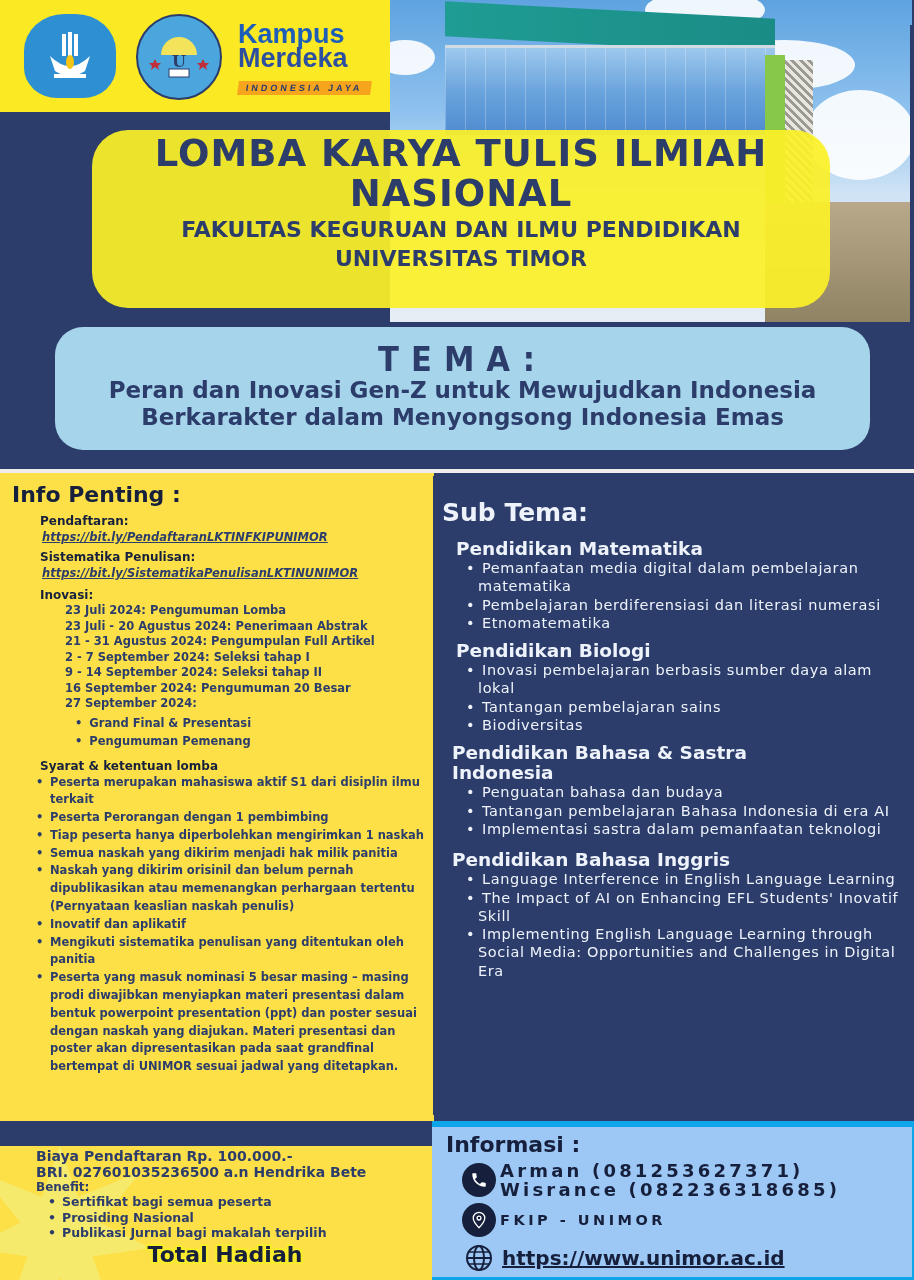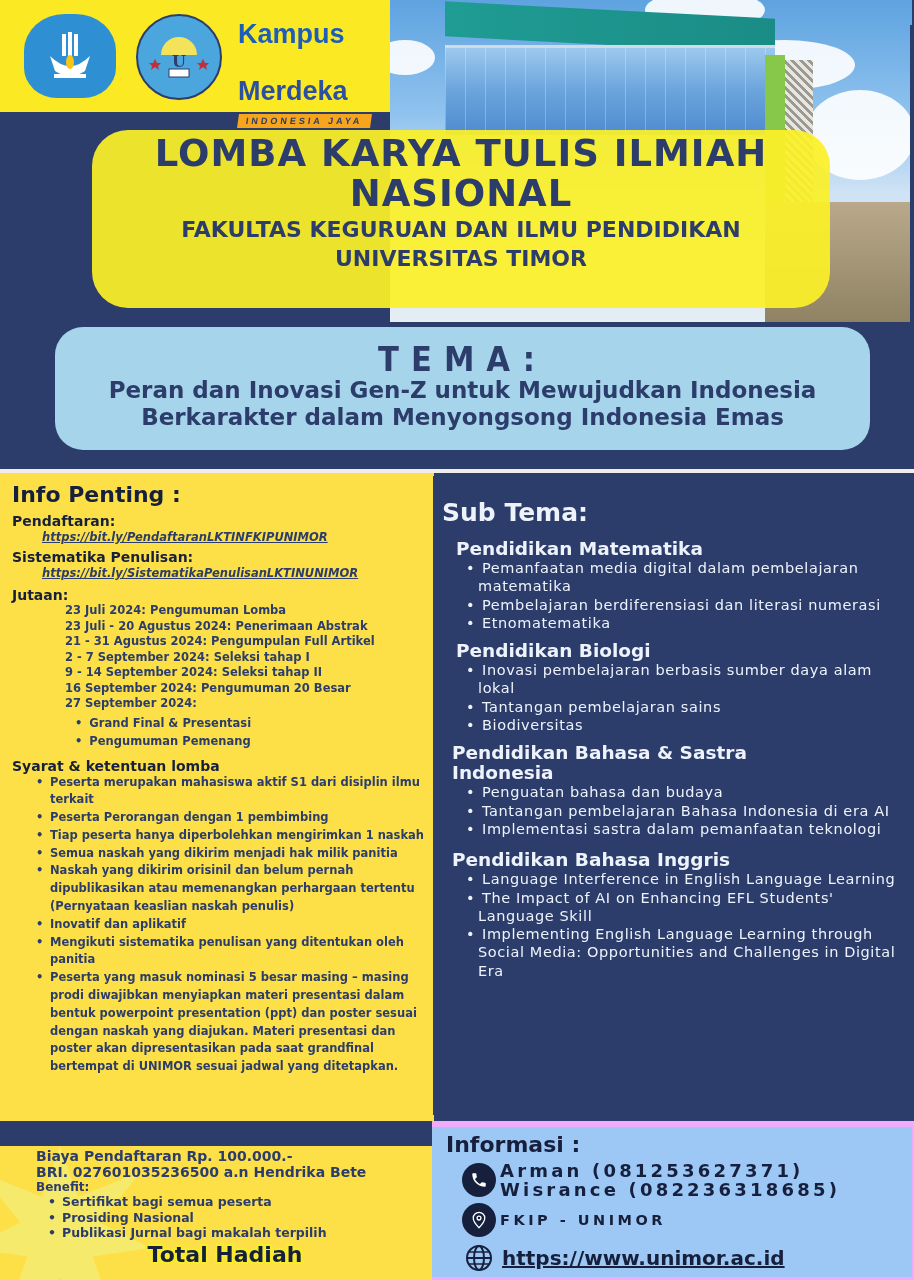--- a/index.html
+++ b/index.html
@@ -58,21 +58,21 @@
       position: absolute; left: 136px; top: 14px; width: 86px; height: 86px;
       background: #4aa6dd; border-radius: 50%;
       border: 2px solid #2c3d6b;
       display: flex; align-items: center; justify-content: center;
     }
     .kampus {
       position: absolute; left: 238px; top: 22px;
       font-family: "Liberation Sans", sans-serif; font-weight: bold;
       line-height: 24px; font-size: 27px; color: #1d5fb8;
     }
-    .kampus .merdeka { color: #2d4f9f; margin-top: 33px; }
+    .kampus .merdeka { color: #2d4f9f; }
     .kampus .jaya {
       display: inline-block; margin-top: 2px; padding: 1px 8px;
       background: #f6a51c; color: #2c3d6b; font-size: 9px; letter-spacing: 3px; line-height: 12px;
       transform: skewX(-8deg);
     }
     .navy-bar-left {
       position: absolute; left: 0; top: 112px; width: 390px; height: 210px; background: #2c3d6b;
     }
 
     .title-box {
@@ -112,21 +112,21 @@
     
     .info-panel {
       position: absolute; left: 0; top: 473px; width: 434px; height: 648px;
       background: #fde047;
       padding: 8px 0 0 12px;
     }
     .info-title {
       font-weight: bold; font-size: 22px; color: #16203d; line-height: 28px;
     }
     .sec-label {
-      font-weight: bold; font-size: 14px; color: #16203d; line-height: 16px; margin-left: 0;
+      font-weight: bold; font-size: 12px; color: #16203d; line-height: 16px; margin-left: 28px;
     }
     .link {
       font-weight: bold; font-style: italic; font-size: 11.5px; color: #2c3d6b; text-decoration: underline;
       line-height: 17px; margin-left: 30px; display: block;
     }
     .jadwal-list { margin-left: 53px; font-weight: bold; font-size: 11.5px; line-height: 15.5px; color: #2c3d6b; }
     .jadwal-sub { list-style: none; margin-left: 10px; margin-top: 2px; }
     .jadwal-sub li { line-height: 18px; }
     .jadwal-sub li::before { content: "•"; margin-right: 7px; }
     .syarat-list { list-style: none; margin-left: 24px; font-weight: bold; font-size: 11.5px; line-height: 17.8px; color: #2c3d6b; width: 400px; }
@@ -163,21 +163,21 @@
     .benefit-label { font-size: 12px; line-height: 14px; }
     .benefit-list { list-style: none; margin-left: 12px; font-size: 12.5px; line-height: 15.5px; }
     .benefit-list li::before { content: "•"; margin-right: 6px; }
     .hadiah {
       position: absolute; left: 110px; top: 97px; width: 230px;
       text-align: center; font-weight: bold; font-size: 22px; line-height: 24px; color: #16203d;
       text-shadow: -2px -2px 0 #f8ec2c, 2px -2px 0 #f8ec2c, -2px 2px 0 #f8ec2c, 2px 2px 0 #f8ec2c, 0 2px 0 #f8ec2c, 2px 0 0 #f8ec2c, -2px 0 0 #f8ec2c, 0 -2px 0 #f8ec2c;
     }
 
     .bottom-right {
-      position: absolute; left: 432px; top: 1121px; width: 482px; height: 159px; background: #f0abfc;
+      position: absolute; left: 432px; top: 1121px; width: 482px; height: 159px; background: #0ea5e9;
     }
     .informasi-box {
       position: absolute; left: 0; top: 6px; width: 480px; height: 150px;
       background: #9dc7f4; padding: 4px 0 0 14px; color: #16203d;
     }
     .informasi-title { font-weight: bold; font-size: 22px; line-height: 28px; }
     .contact-row { display: flex; align-items: center; margin-top: 2px; }
     .icon-circle {
       width: 34px; height: 34px; border-radius: 50%; background: #16203d;
       display: flex; align-items: center; justify-content: center; flex-shrink: 0; margin-left: 16px;
@@ -252,21 +252,21 @@
 
 <div class="info-panel">
   <div class="info-title">Info Penting :</div>
 
   <div class="sec-label" style="margin-top:4px;">Pendaftaran:</div>
   <a class="link">https://bit.ly/PendaftaranLKTINFKIPUNIMOR</a>
 
   <div class="sec-label" style="margin-top:3px;">Sistematika Penulisan:</div>
   <a class="link">https://bit.ly/SistematikaPenulisanLKTINUNIMOR</a>
 
-  <div class="sec-label" style="margin-top:5px;">Jutaan:</div>
+  <div class="sec-label" style="margin-top:5px;">Inovasi:</div>
   <div class="jadwal-list">
     <div>23 Juli 2024: Pengumuman Lomba</div>
     <div>23 Juli - 20 Agustus 2024: Penerimaan Abstrak</div>
     <div>21 - 31 Agustus 2024: Pengumpulan Full Artikel</div>
     <div>2 - 7 September 2024: Seleksi tahap I</div>
     <div>9 - 14 September 2024: Seleksi tahap II</div>
     <div>16 September 2024: Pengumuman 20 Besar</div>
     <div>27 September 2024:</div>
     <ul class="jadwal-sub">
       <li>Grand Final &amp; Presentasi</li>
@@ -307,21 +307,21 @@
   <div class="sub-head wide" style="width:360px;">Pendidikan Bahasa &amp; Sastra Indonesia</div>
   <ul class="sub-list">
     <li>Penguatan bahasa dan budaya</li>
     <li>Tantangan pembelajaran Bahasa Indonesia di era AI</li>
     <li>Implementasi sastra dalam pemanfaatan teknologi</li>
   </ul>
 
   <div class="sub-head wide" style="margin-top:12px;">Pendidikan Bahasa Inggris</div>
   <ul class="sub-list">
     <li>Language Interference in English Language Learning</li>
-    <li>The Impact of AI on Enhancing EFL Students' Language Skill</li>
+    <li>The Impact of AI on Enhancing EFL Students' Inovatif Skill</li>
     <li>Implementing English Language Learning through Social Media: Opportunities and Challenges in Digital Era</li>
   </ul>
 </div>
 
 <div class="bottom-left">
   <div class="starburst"></div>
   <div class="bl-content">
     <div class="fee">Biaya Pendaftaran Rp. 100.000.-</div>
     <div class="fee">BRI. 027601035236500 a.n Hendrika Bete</div>
     <div class="benefit-label">Benefit:</div>

